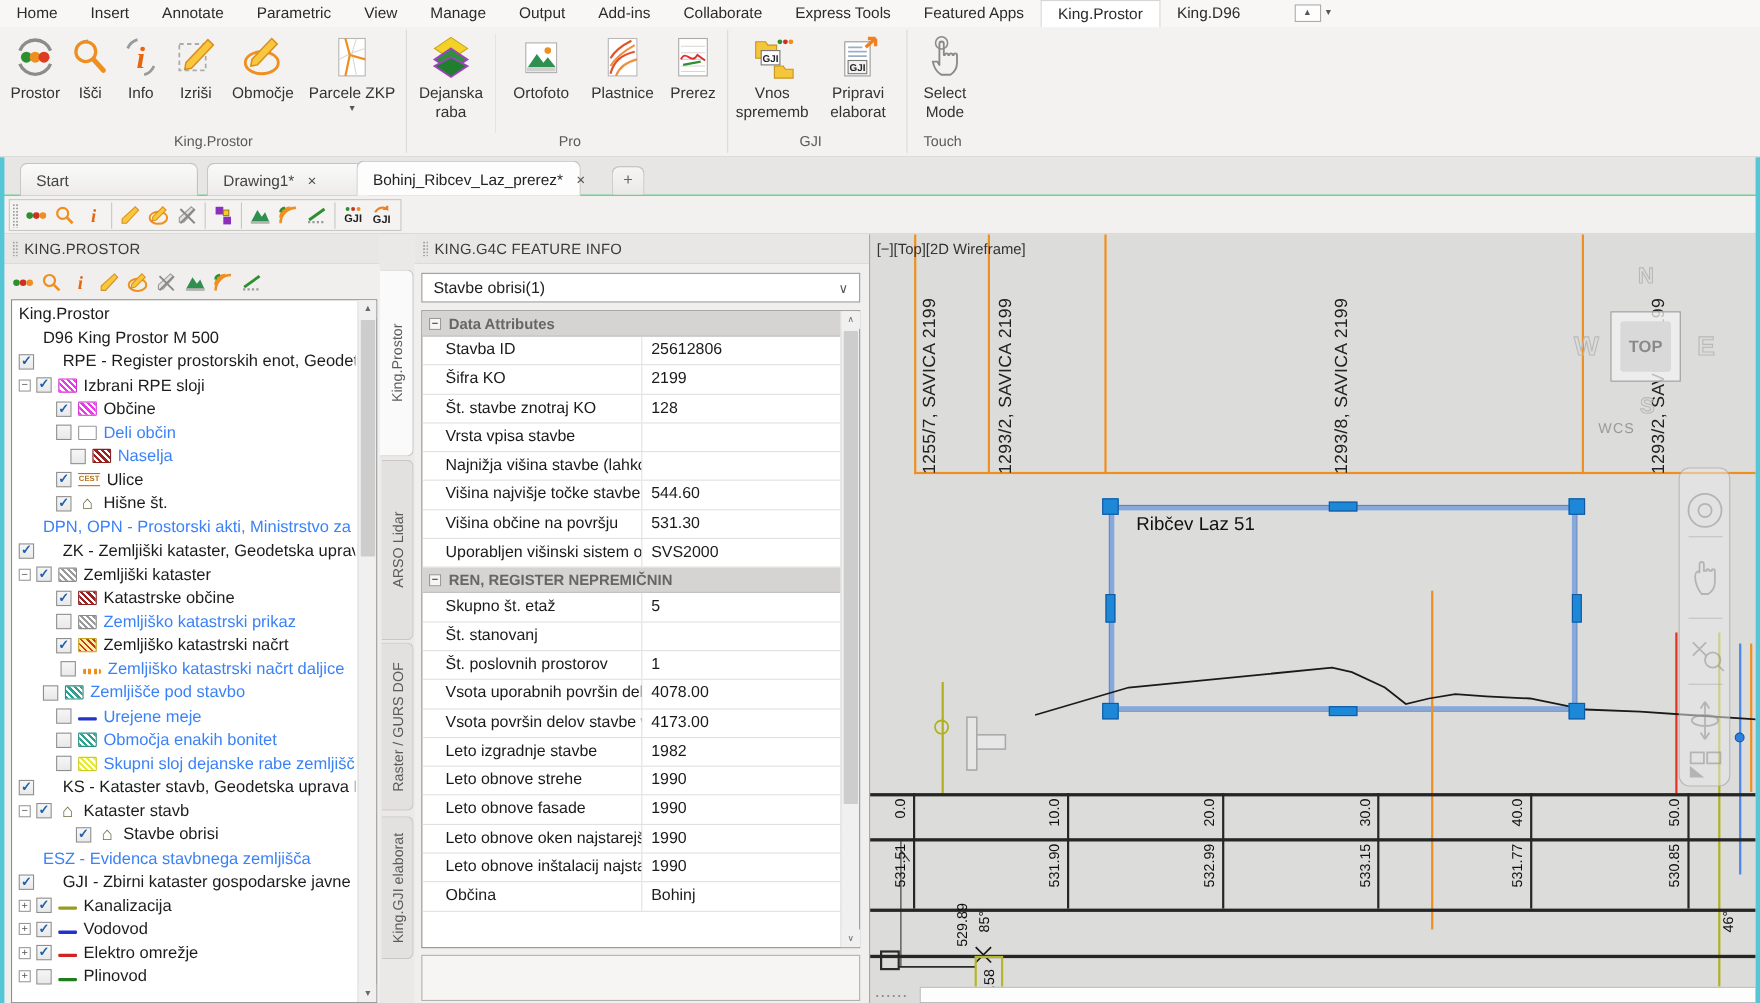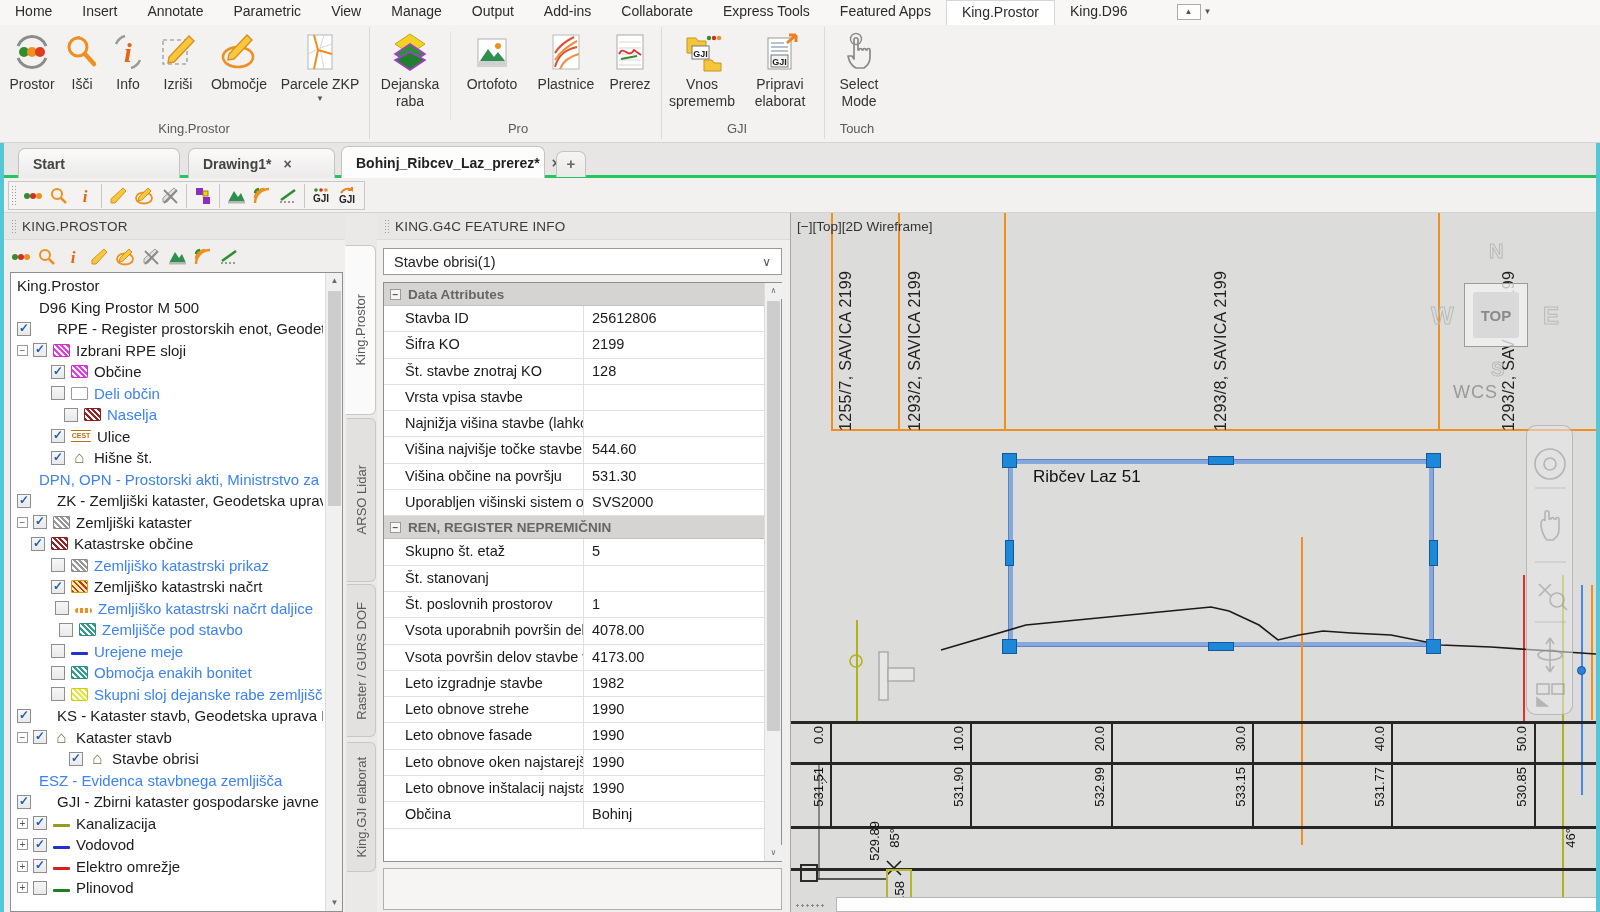--- a/index.html
+++ b/index.html
@@ -26,21 +26,21 @@
   .rb-ic svg { width:40px; height:40px; }
   .rb-lbl { font-size:14px; color:#333; text-align:center; line-height:17px; margin-top:2px; white-space:pre-line; }
   .rb-dd { font-size:8px; color:#555; margin-top:1px; }
   .rb-sep { width:1px; background:#dcdad8; height:112px; margin:0 3px; align-self:flex-start; }
   .rb-sep.minor { background:#e6e4e2; height:90px; margin-top:4px; }
   .rb-groups { position:absolute; left:4px; top:96px; height:20px; display:flex; font-size:13px; color:#5a5a5a; }
   .rb-group-lbl { text-align:center; }
 
   
   .tabbar { position:absolute; left:0; top:143px; width:1600px; height:35px;
-    background:#e7e6e5; border-bottom:3px solid #22c55e;font-weight:bold; }
+    background:#e7e6e5; border-bottom:1px solid #22c55e; }
   .dtab { position:absolute; top:5px; height:30px; border:1px solid #c5c3c1; border-bottom:none;
     border-radius:7px 7px 0 0; background:linear-gradient(#fafafa,#ecebea);
     font-size:14px; color:#444; display:flex; align-items:center; padding:0 14px; gap:12px; }
   .dtab.active { background:#fdfdfd; top:3px; height:32px; color:#222; }
   .dtab .x { color:#555; font-size:14px; }
   .dtab-plus { position:absolute; top:8px; height:26px; width:30px; border:1px solid #c5c3c1; border-bottom:none;
     border-radius:7px 7px 0 0; background:linear-gradient(#f6f5f4,#eae9e8);
     font-size:15px; color:#666; text-align:center; line-height:24px; }
 
   
@@ -125,21 +125,21 @@
   .vtext { writing-mode:vertical-rl; transform:rotate(180deg); }
   .parcel-lbl { position:absolute; top:10px; height:208px; font-size:16px; color:#222; letter-spacing:.3px; }
 
   
   .viewcube { position:absolute; left:640px; top:27px; width:130px; height:165px; z-index:2; }
   .vc-letter { position:absolute; color:transparent; -webkit-text-stroke:1px #b9b9b9; font-size:20px; font-weight:bold; }
   .vc-top { position:absolute; left:33px; top:43px; width:64px; height:64px; border:1px solid #9a9a9a;
     background:rgba(243,243,243,.75); display:flex; align-items:center; justify-content:center; }
   .vc-top-inner { width:46px; height:46px; background:#d9d9d9; display:flex; align-items:center; justify-content:center;
     font-size:15px; font-weight:bold; color:#8a8a8a; border-radius:3px; }
-  .vc-wcs { position:absolute; left:22px; top:142px; font-size:18px; color:#9a9a9a; letter-spacing:1px; }
+  .vc-wcs { position:absolute; left:22px; top:142px; font-size:13px; color:#9a9a9a; letter-spacing:1px; }
 
   
   .bld { position:absolute; left:218px; top:247px; width:424px; height:186px;
     border:4px solid #86a8dc; outline:1px solid #5b82c4; }
   .grip { position:absolute; background:#1e88d8; border:1px solid #10589f; z-index:3; }
   .grip.c { width:15px; height:15px; }
   .grip.h { width:26px; height:9px; }
   .grip.v { width:9px; height:26px; }
   .bld-lbl { position:absolute; left:242px; top:254px; font-size:17px; color:#111; }
 
@@ -341,21 +341,21 @@
 </div>
 
 <div class="tabbar">
   <div class="dtab" style="left:18px; width:162px">
     <span>Start</span>
   </div>
   <div class="dtab" style="left:188px; width:147px">
     <span>Drawing1*</span>
     <span class="x">×</span>
   </div>
-  <div class="dtab active" style="left:341px; width:204px">
+  <div class="dtab active" style="left:324px; width:204px">
     <span>Bohinj_Ribcev_Laz_prerez*</span>
     <span class="x">×</span>
   </div>
   <div class="dtab-plus" style="left:556px">+</div>
 </div>
 
 <div class="doctoolbar">
   <div class="tb-box">
     <span class="tb-grip"></span>
     <span class="tb-ic">
@@ -554,41 +554,41 @@
       <div class="trow" style="padding-left:6px">
           <span class="cb on"></span>
           <span style="margin-left:20px">ZK - Zemljiški kataster, Geodetska uprava</span>
         </div>
       <div class="trow" style="padding-left:6px">
           <span class="exp">−</span>
           <span class="cb on"></span>
           <span class="ti ti-hatch-gray"></span>
           <span>Zemljiški kataster</span>
         </div>
-      <div class="trow" style="padding-left:20px">
+      <div class="trow" style="padding-left:40px">
           <span class="cb on"></span>
           <span class="ti ti-hatch-dred"></span>
           <span>Katastrske občine</span>
         </div>
       <div class="trow dim" style="padding-left:40px">
           <span class="cb"></span>
           <span class="ti ti-hatch-gray"></span>
           <span>Zemljiško katastrski prikaz</span>
         </div>
       <div class="trow" style="padding-left:40px">
           <span class="cb on"></span>
           <span class="ti ti-hatch-redyellow"></span>
           <span>Zemljiško katastrski načrt</span>
         </div>
       <div class="trow dim" style="padding-left:44px">
           <span class="cb"></span>
           <span class="ti ti-squiggle"></span>
           <span>Zemljiško katastrski načrt daljice</span>
         </div>
-      <div class="trow dim" style="padding-left:48px">
+      <div class="trow dim" style="padding-left:28px">
           <span class="cb"></span>
           <span class="ti ti-hatch-teal"></span>
           <span>Zemljišče pod stavbo</span>
         </div>
       <div class="trow dim" style="padding-left:40px">
           <span class="cb"></span>
           <span class="ti ti-line" style="background:#2233cc"></span>
           <span>Urejene meje</span>
         </div>
       <div class="trow dim" style="padding-left:40px">

